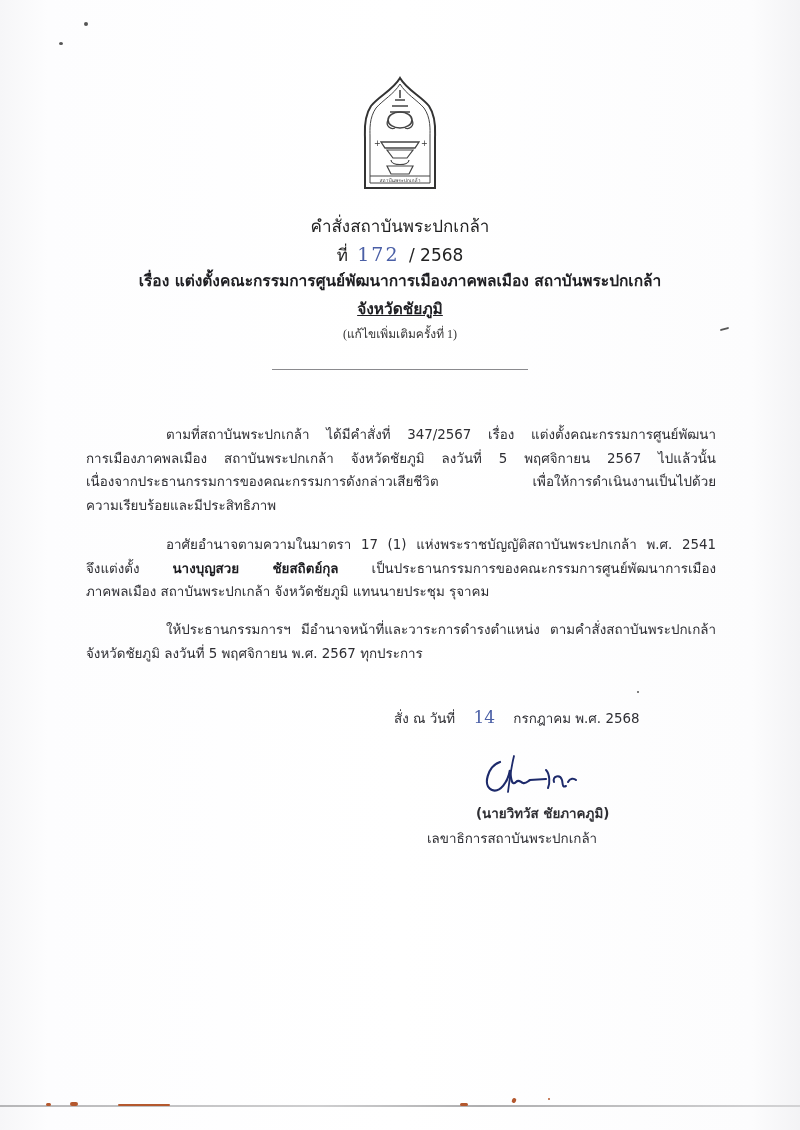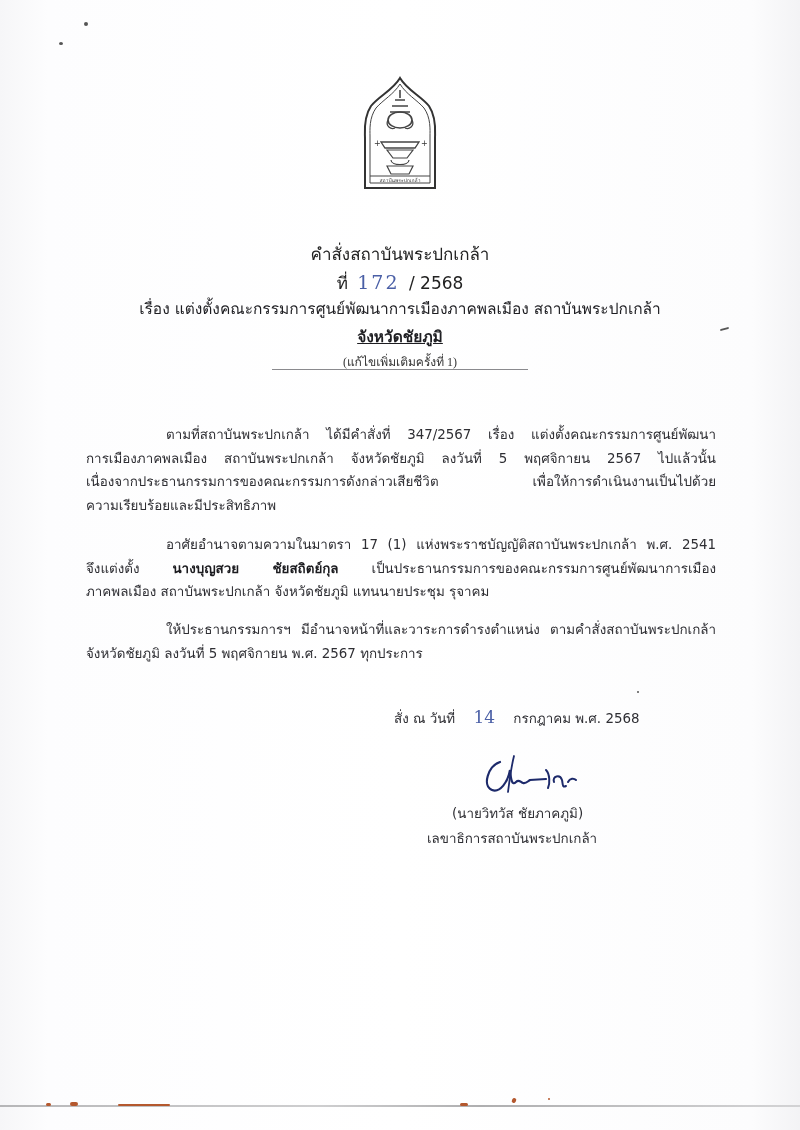--- a/index.html
+++ b/index.html
@@ -6,40 +6,40 @@
     body {
       width: 800px; height: 1130px; position: relative; overflow: hidden;
       background: #fbfbfd;
       font-family: "DejaVu Sans", "Liberation Sans", sans-serif;
       color: #2a2a2e;
     }
     .page { position: absolute; left: 0; top: 0; width: 800px; height: 1130px;
       background: linear-gradient(90deg, #f6f6f8 0%, #fdfdfe 6%, #ffffff 50%, #fcfcfd 94%, #f3f3f5 100%); }
     .speck { position: absolute; background: #555; border-radius: 50%; }
     .emblem { position: absolute; left: 357px; top: 76px; width: 86px; height: 120px; }
-    .center { position: absolute; left: 0; width: 800px; text-align: center; margin-top: 28px; }
+    .center { position: absolute; left: 0; width: 800px; text-align: center; }
     .title { top: 212px; font-size: 17px; color: #222; }
     .number { top: 241px; font-size: 17px; color: #222; }
     .number .hand { font-family: "DejaVu Serif", serif; color: #4a5fa6; font-size: 19px; letter-spacing: 2px; margin: 0 4px; }
-    .subject { top: 268px; font-size: 15.5px; font-weight: normal; color: #1e1e22; }
+    .subject { top: 268px; font-size: 15.5px; font-weight: bold; color: #1e1e22; }
     .province { top: 296px; font-size: 15.5px; font-weight: bold; color: #1e1e22; text-decoration: underline; }
     .amend { top: 324px; font-size: 12px; font-family: "Liberation Serif", serif; color: #333; }
     .rule { position: absolute; left: 272px; top: 369px; width: 256px; height: 1px; background: #8a8a8e; }
     .para { position: absolute; left: 86px; width: 630px; font-size: 13.4px; line-height: 23.5px; color: #2e2e33; margin-top: 33px; }
     .para .line { display: block; white-space: nowrap; text-align: justify; text-align-last: justify; }
     .para .line.last { text-align-last: left; }
     .para .indent { padding-left: 80px; }
     .p1 { top: 390px; }
     .p2 { top: 500px; }
     .p3 { top: 585px; }
     .bold { font-weight: bold; color: #1b1b1f; }
     .date { position: absolute; left: 394px; top: 707px; font-size: 13.4px; color: #2e2e33; white-space: nowrap; }
     .date .hand { font-family: "DejaVu Serif", serif; color: #4a5fa6; font-size: 17px; margin: 16px 14px; }
     .signature { position: absolute; left: 470px; top: 752px; width: 120px; height: 48px; }
-    .signer-name { position: absolute; left: 452px; top: 803px; font-size: 13.4px; color: #2e2e33; white-space: nowrap; }
+    .signer-name { position: absolute; left: 476px; top: 803px; font-size: 13.4px; color: #2e2e33; white-space: nowrap; font-weight: bold; }
     .signer-title { position: absolute; left: 427px; top: 828px; font-size: 13.4px; color: #2e2e33; white-space: nowrap; }
     .bottom-edge { position: absolute; left: 0; top: 1105px; width: 800px; height: 2px;
       background: linear-gradient(90deg, #9a9a9c 0%, #b9b9bb 40%, #8c8c8e 60%, #c4c4c6 100%); opacity: .7; }
     .rust { position: absolute; background: #b4582e; border-radius: 2px; }
   </style>
 </head>
 <body>
 
 <div class="page">
 

